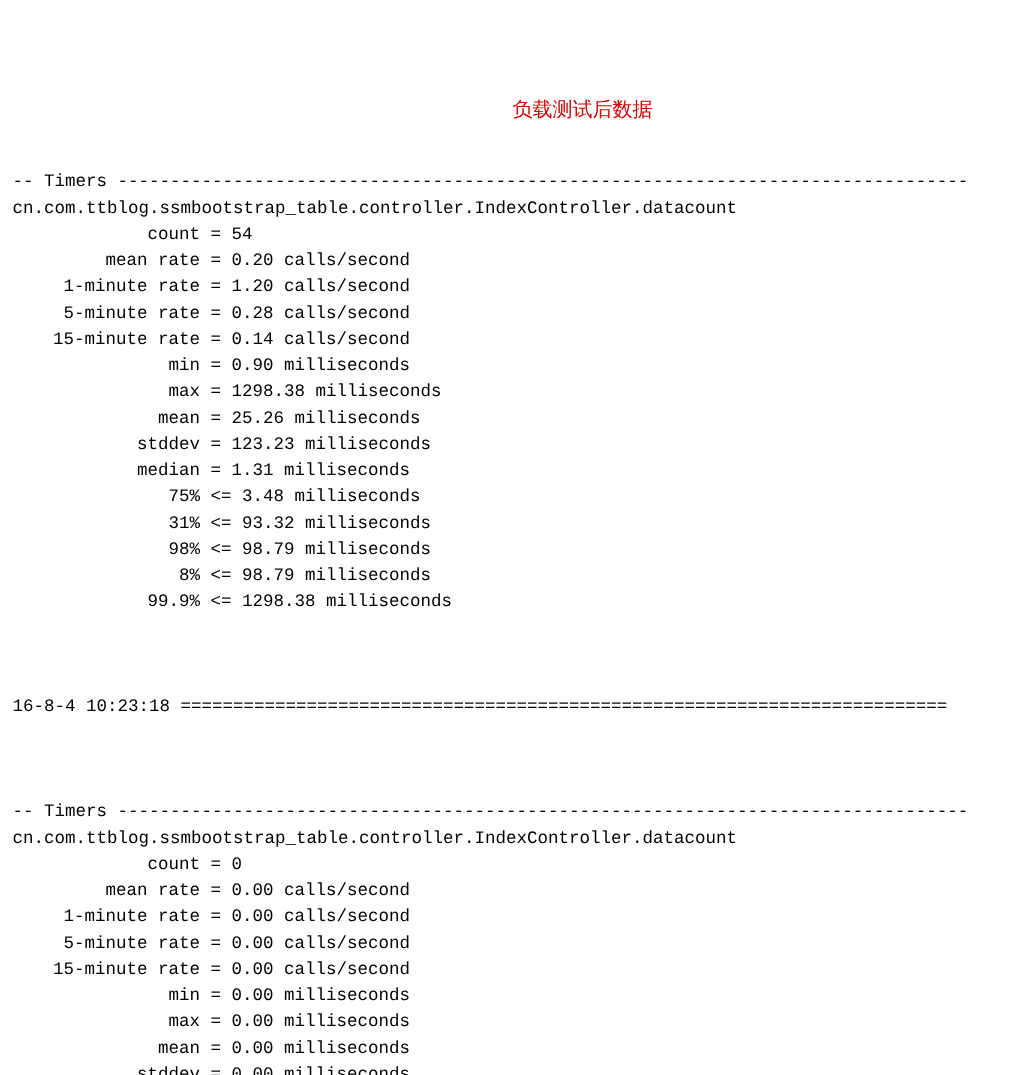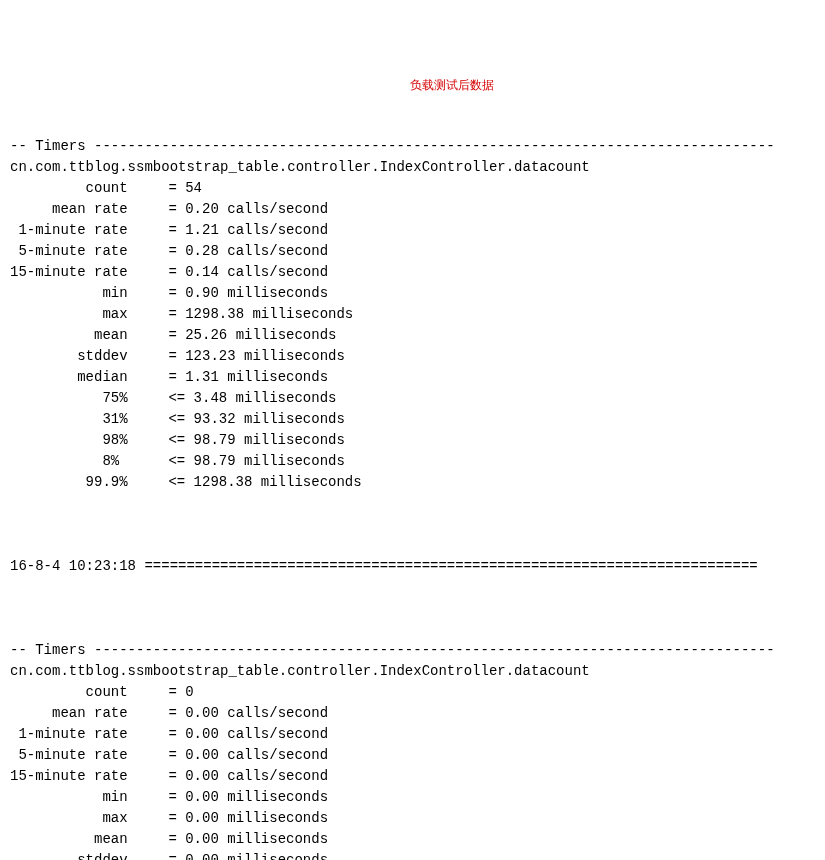--- a/index.html
+++ b/index.html
@@ -11,49 +11,49 @@
       color: #000;
       background: #fff;
       white-space: pre;
       width: 825px;
       box-sizing: border-box;
       position: relative;
     }
     .label {
       display: inline-block;
       width: 150px;
-      text-align: left;
+      text-align: right;
     }
     .annotation {
       position: absolute;
       color: #d50000;
       left: 410px;
       top: 77px;
       font-family: Consolas, "Courier New", monospace;
-      font-size: 12px;
+      font-size: 16px;
     }
     .dashes {
       letter-spacing: 0;
     }
     .equals {
       letter-spacing: 0;
     }
   </style>
 </head>
 <body>
 
 
 <div class="annotation">负载测试后数据</div>
 
 <div>
 <span><span>-- Timers </span><span class="dashes">---------------------------------------------------------------------------------</span></span>
 <span>cn.com.ttblog.ssmbootstrap_table.controller.IndexController.datacount</span>
 <span><span class="label">         count</span><span> = </span><span>54</span></span>
 <span><span class="label">     mean rate</span><span> = </span><span>0.20 calls/second</span></span>
-<span><span class="label"> 1-minute rate</span><span> = </span><span>1.21 calls/second</span></span>
+<span><span class="label"> 1-minute rate</span><span> = </span><span>1.20 calls/second</span></span>
 <span><span class="label"> 5-minute rate</span><span> = </span><span>0.28 calls/second</span></span>
 <span><span class="label">15-minute rate</span><span> = </span><span>0.14 calls/second</span></span>
 <span><span class="label">           min</span><span> = </span><span>0.90 milliseconds</span></span>
 <span><span class="label">           max</span><span> = </span><span>1298.38 milliseconds</span></span>
 <span><span class="label">          mean</span><span> = </span><span>25.26 milliseconds</span></span>
 <span><span class="label">        stddev</span><span> = </span><span>123.23 milliseconds</span></span>
 <span><span class="label">        median</span><span> = </span><span>1.31 milliseconds</span></span>
 <span><span class="label">           75%</span><span> &lt;= </span><span>3.48 milliseconds</span></span>
 <span><span class="label">           31%</span><span> &lt;= </span><span>93.32 milliseconds</span></span>
 <span><span class="label">           98%</span><span> &lt;= </span><span>98.79 milliseconds</span></span>

